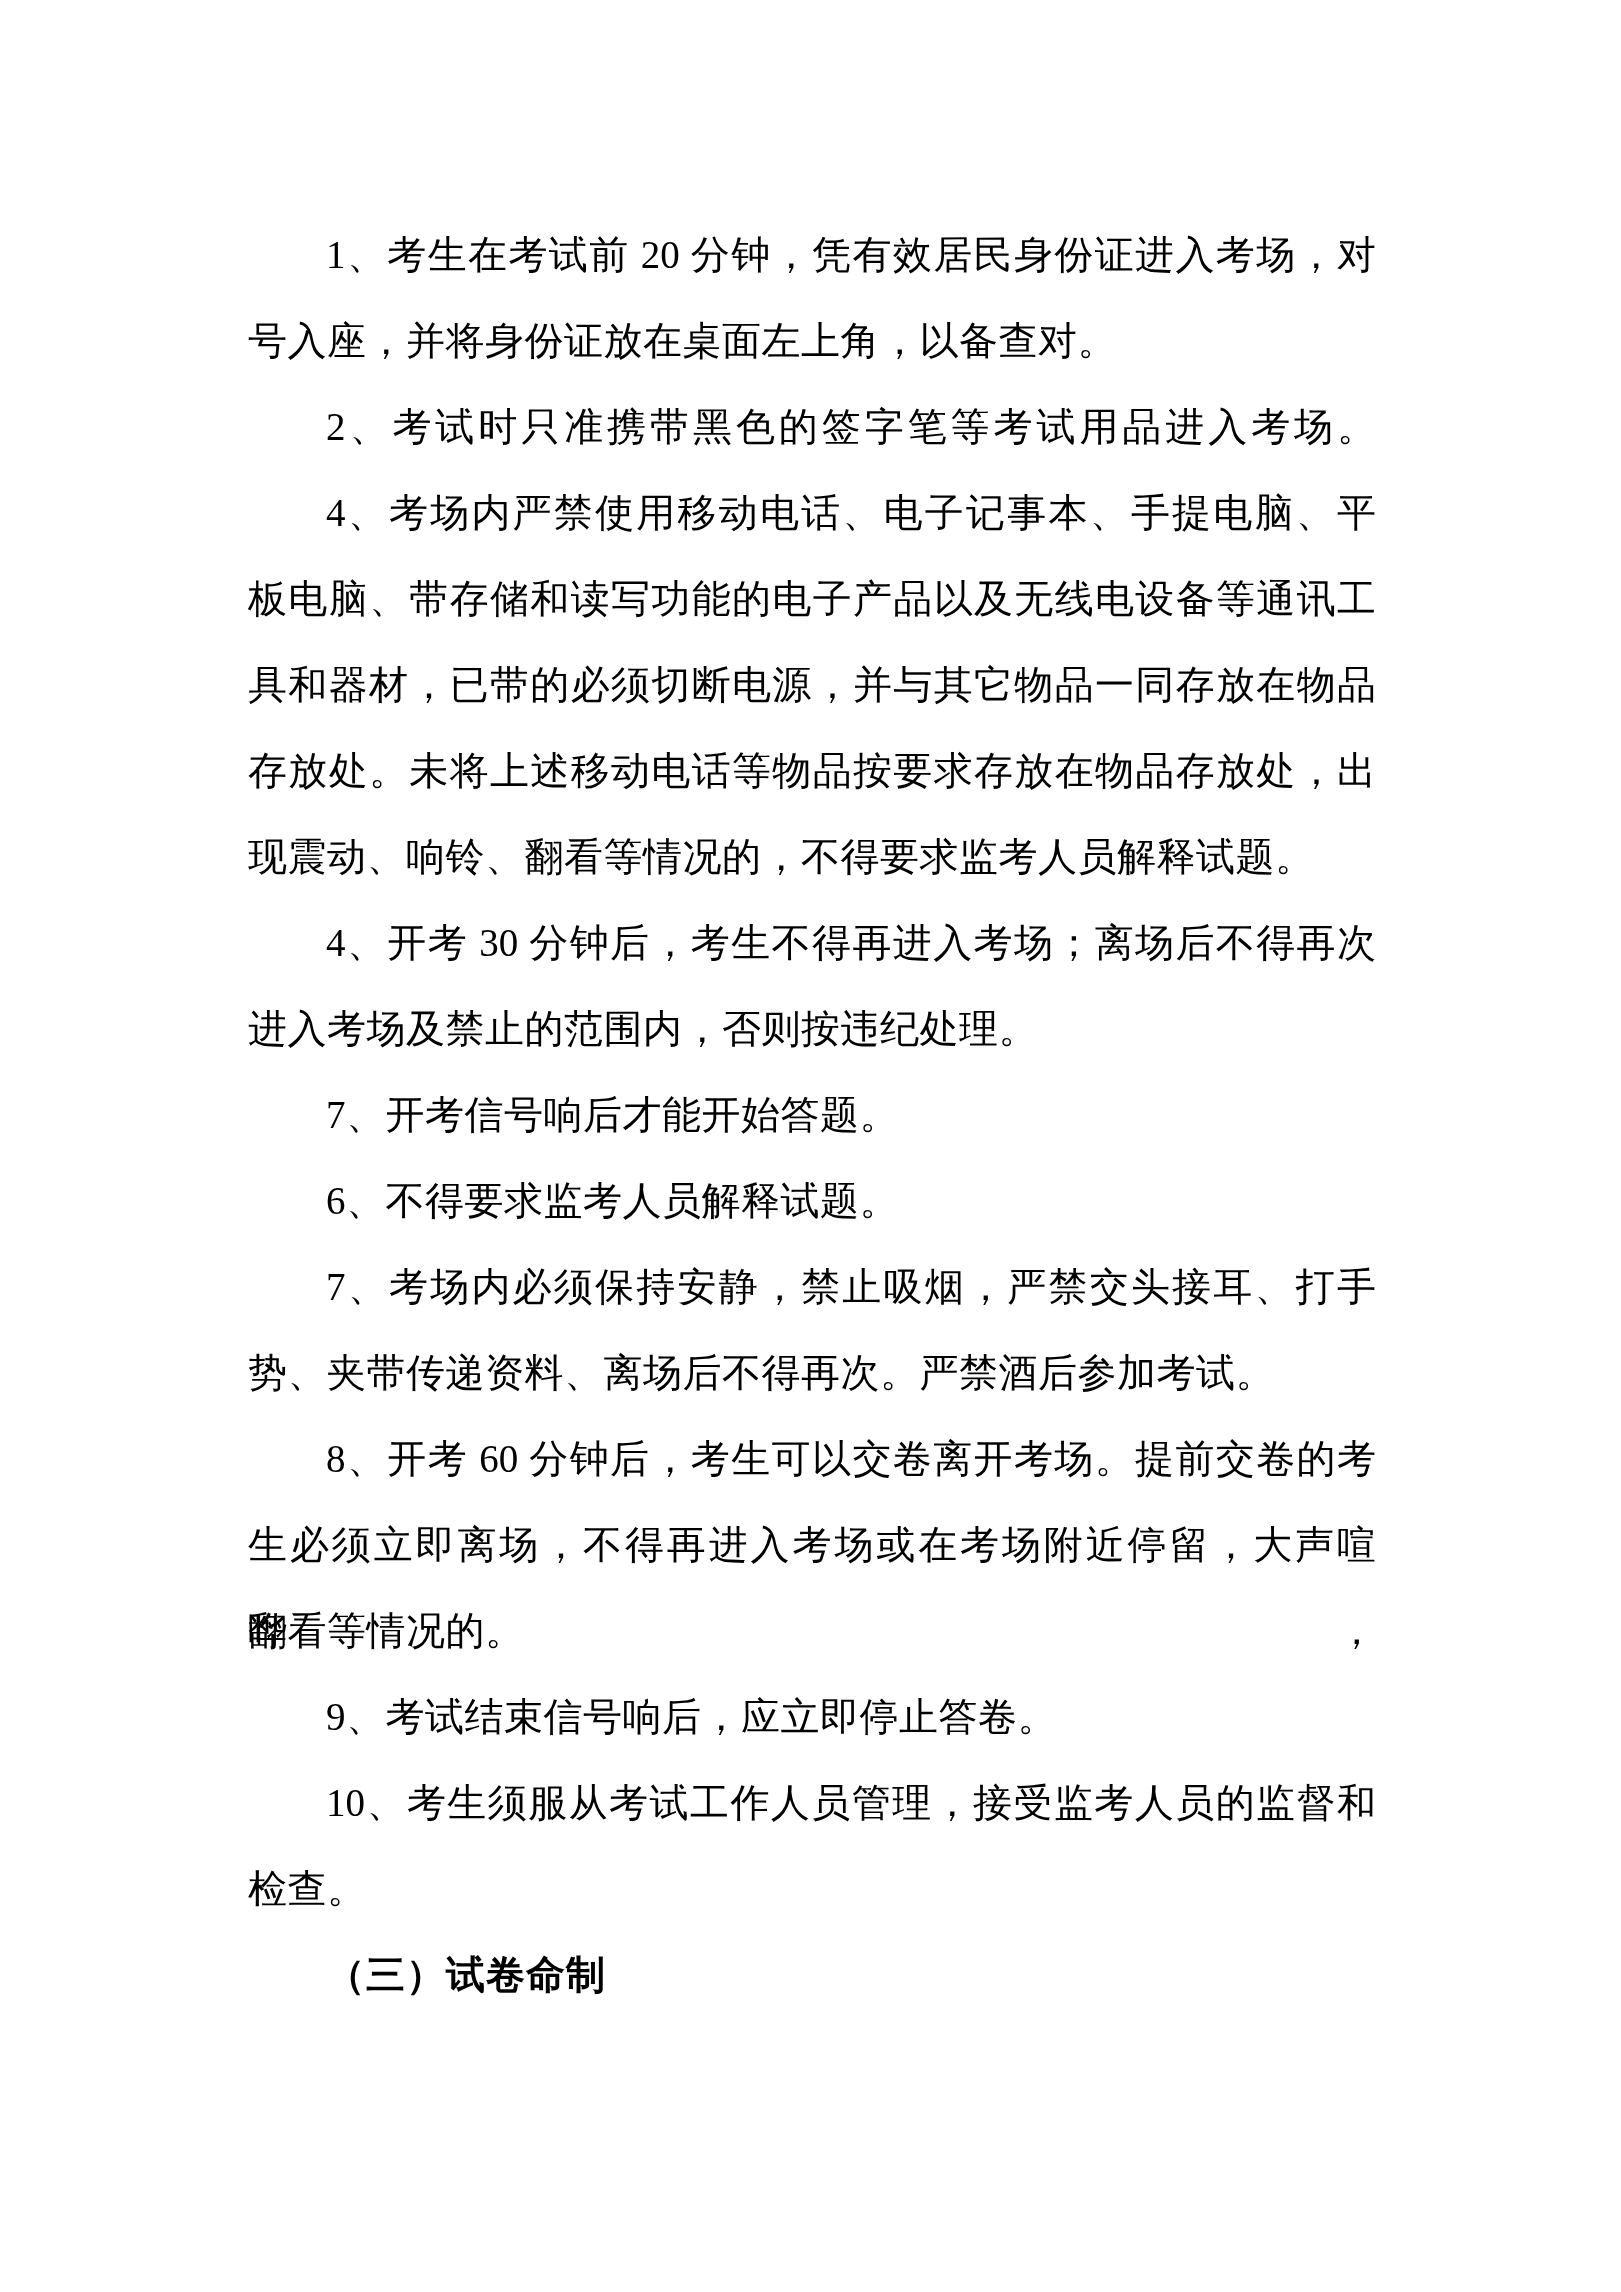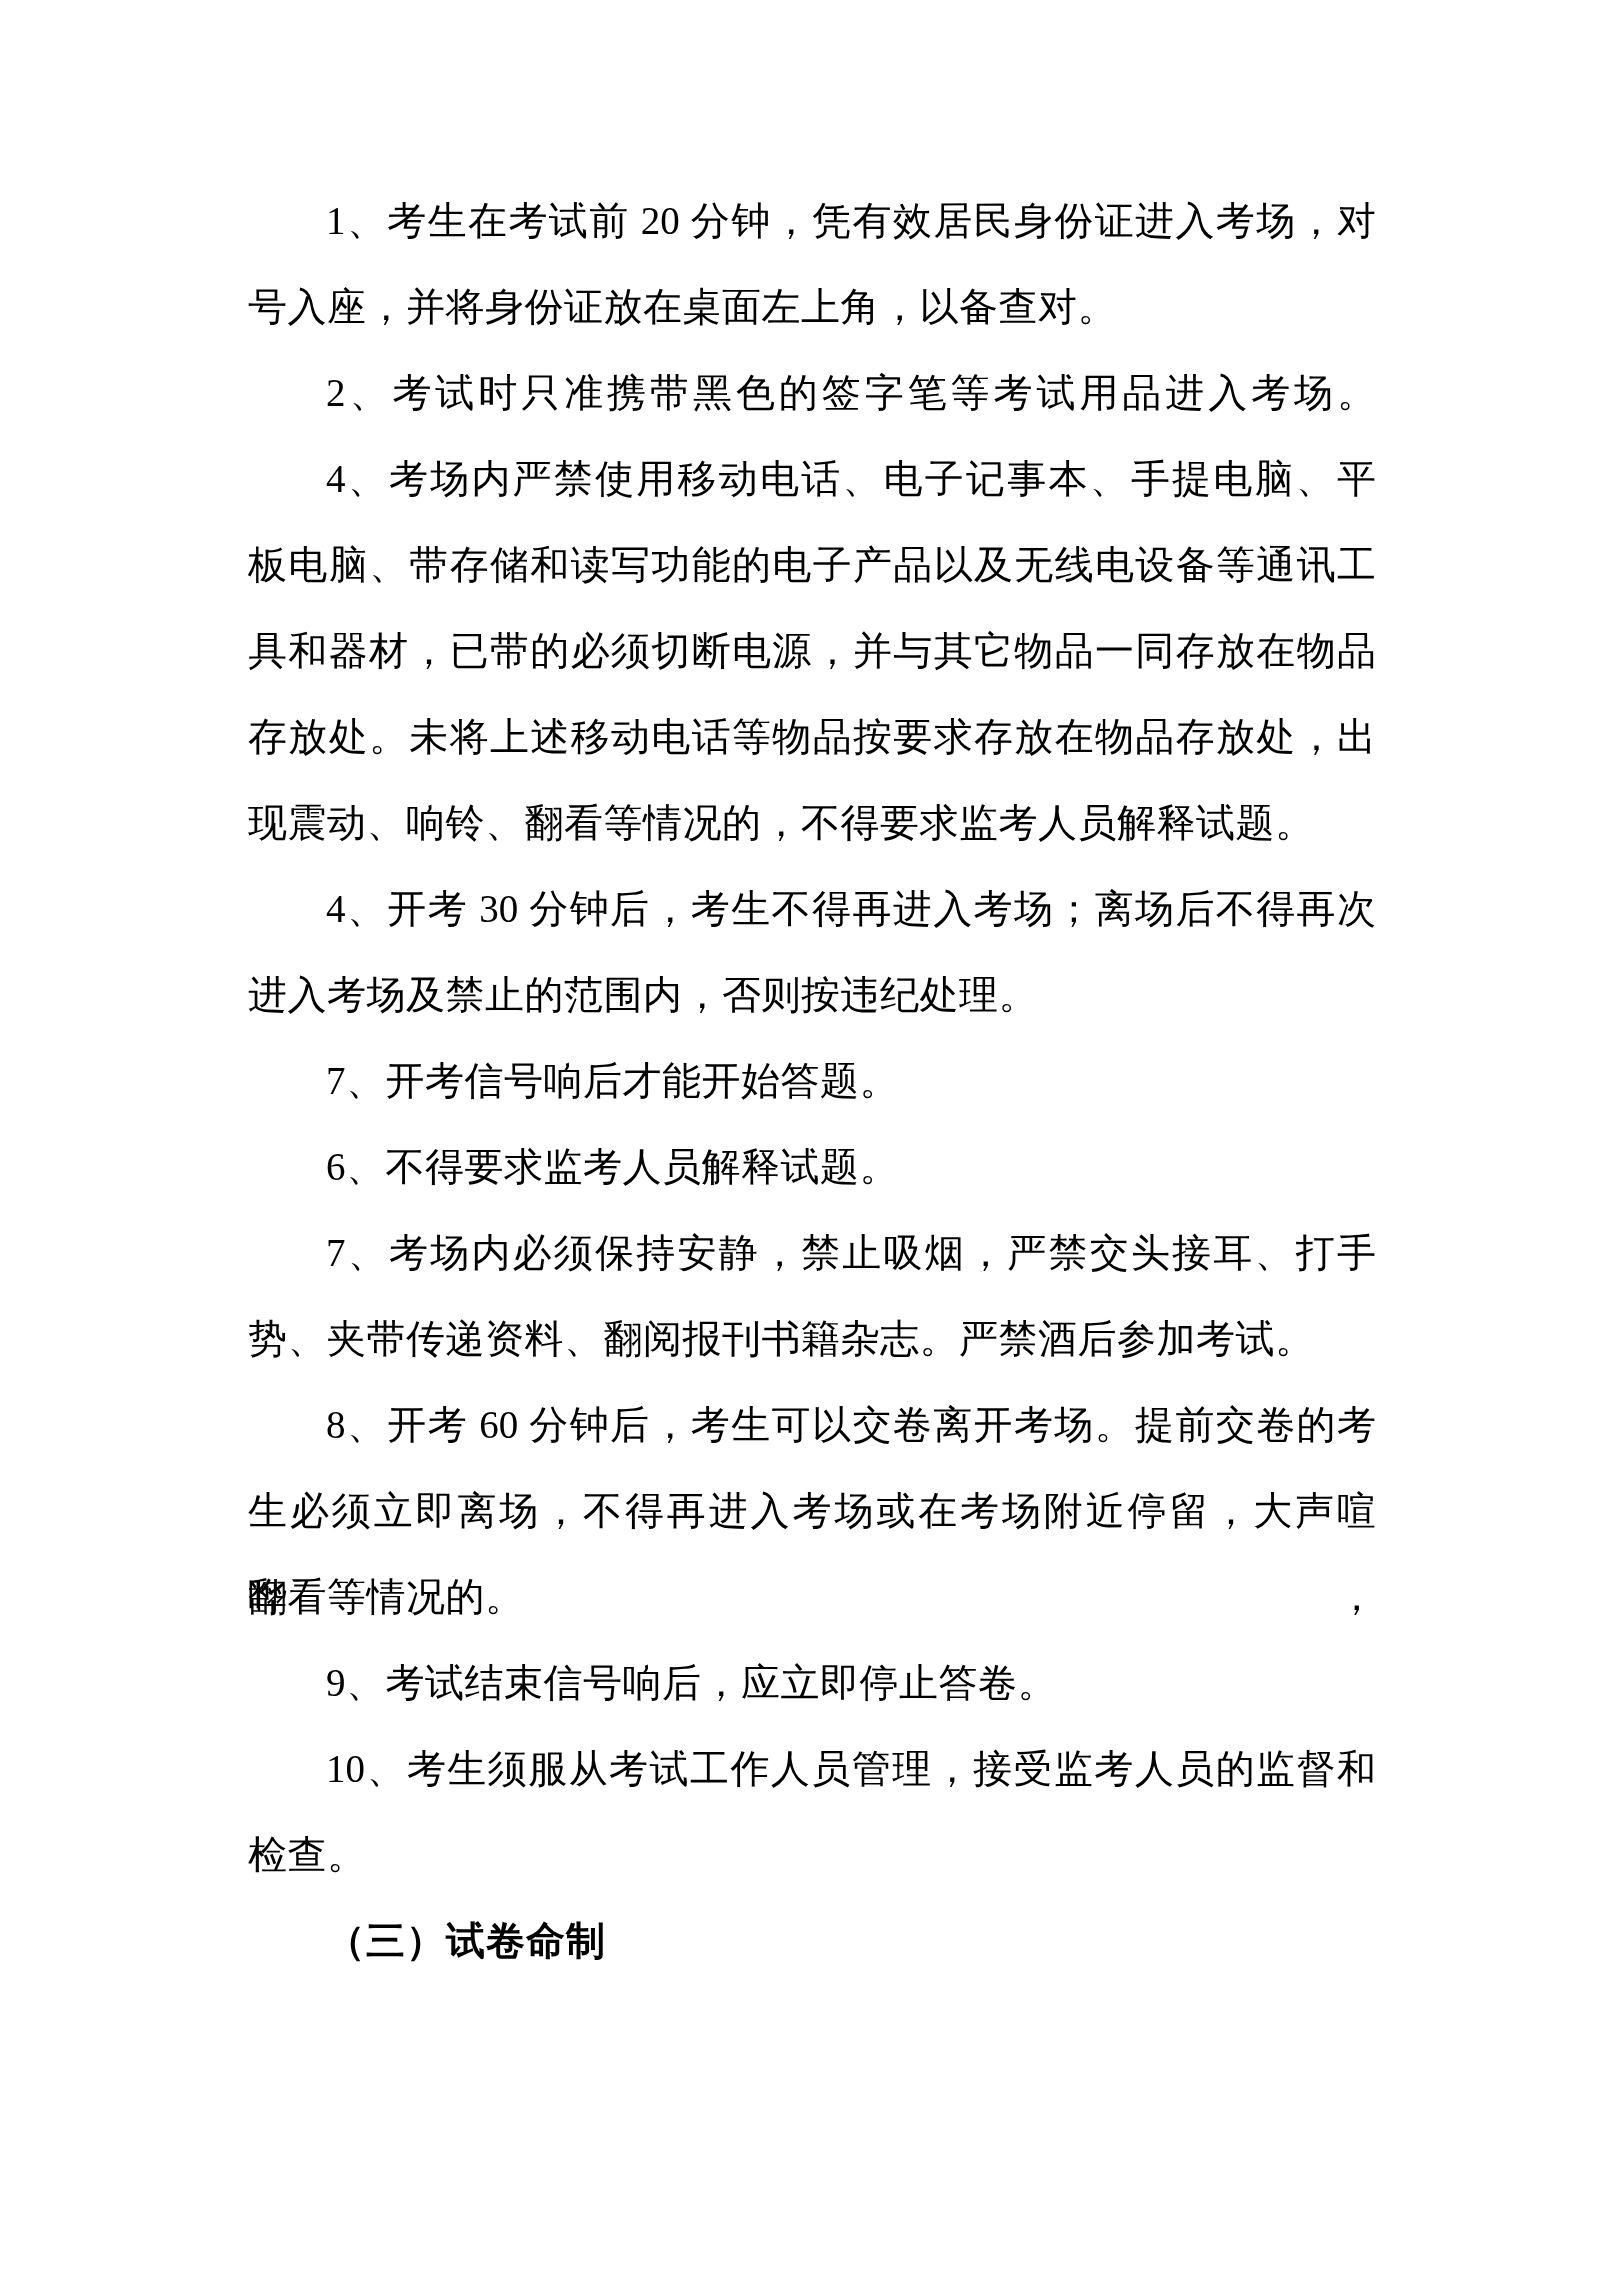--- a/index.html
+++ b/index.html
@@ -12,21 +12,21 @@
     width: 1621px;
     height: 2293px;
     background: #ffffff;
     overflow: hidden;
     font-family: "Liberation Serif", "DejaVu Serif", serif;
     color: #000000;
   }
   .textblock {
     position: absolute;
     left: 248px;
-    top: 178px;
+    top: 212px;
     width: 1128px;
   }
   .line {
     font-size: 39px;
     height: 86px;
     line-height: 86px;
     white-space: nowrap;
     letter-spacing: 0.5px;
   }
   .line.justify {
@@ -54,21 +54,21 @@
     <div class="line indent justify">4、考场内严禁使用移动电话、电子记事本、手提电脑、平</div>
     <div class="line justify">板电脑、带存储和读写功能的电子产品以及无线电设备等通讯工</div>
     <div class="line justify">具和器材，已带的必须切断电源，并与其它物品一同存放在物品</div>
     <div class="line justify">存放处。未将上述移动电话等物品按要求存放在物品存放处，出</div>
     <div class="line">现震动、响铃、翻看等情况的，不得要求监考人员解释试题。</div>
     <div class="line indent justify">4、开考 30 分钟后，考生不得再进入考场；离场后不得再次</div>
     <div class="line">进入考场及禁止的范围内，否则按违纪处理。</div>
     <div class="line indent">7、开考信号响后才能开始答题。</div>
     <div class="line indent">6、不得要求监考人员解释试题。</div>
     <div class="line indent justify">7、考场内必须保持安静，禁止吸烟，严禁交头接耳、打手</div>
-    <div class="line">势、夹带传递资料、翻阅报刊书籍杂志。严禁酒后参加考试。</div>
+    <div class="line">势、夹带传递资料、离场后不得再次。严禁酒后参加考试。</div>
     <div class="line indent justify">8、开考 60 分钟后，考生可以交卷离开考场。提前交卷的考</div>
     <div class="line justify">生必须立即离场，不得再进入考场或在考场附近停留，大声喧哗，</div>
     <div class="line">翻看等情况的。</div>
     <div class="line indent">9、考试结束信号响后，应立即停止答卷。</div>
     <div class="line indent justify">10、考生须服从考试工作人员管理，接受监考人员的监督和</div>
     <div class="line">检查。</div>
     <div class="line indent heading">（三）试卷命制</div>
   </div>
 </div>
 

